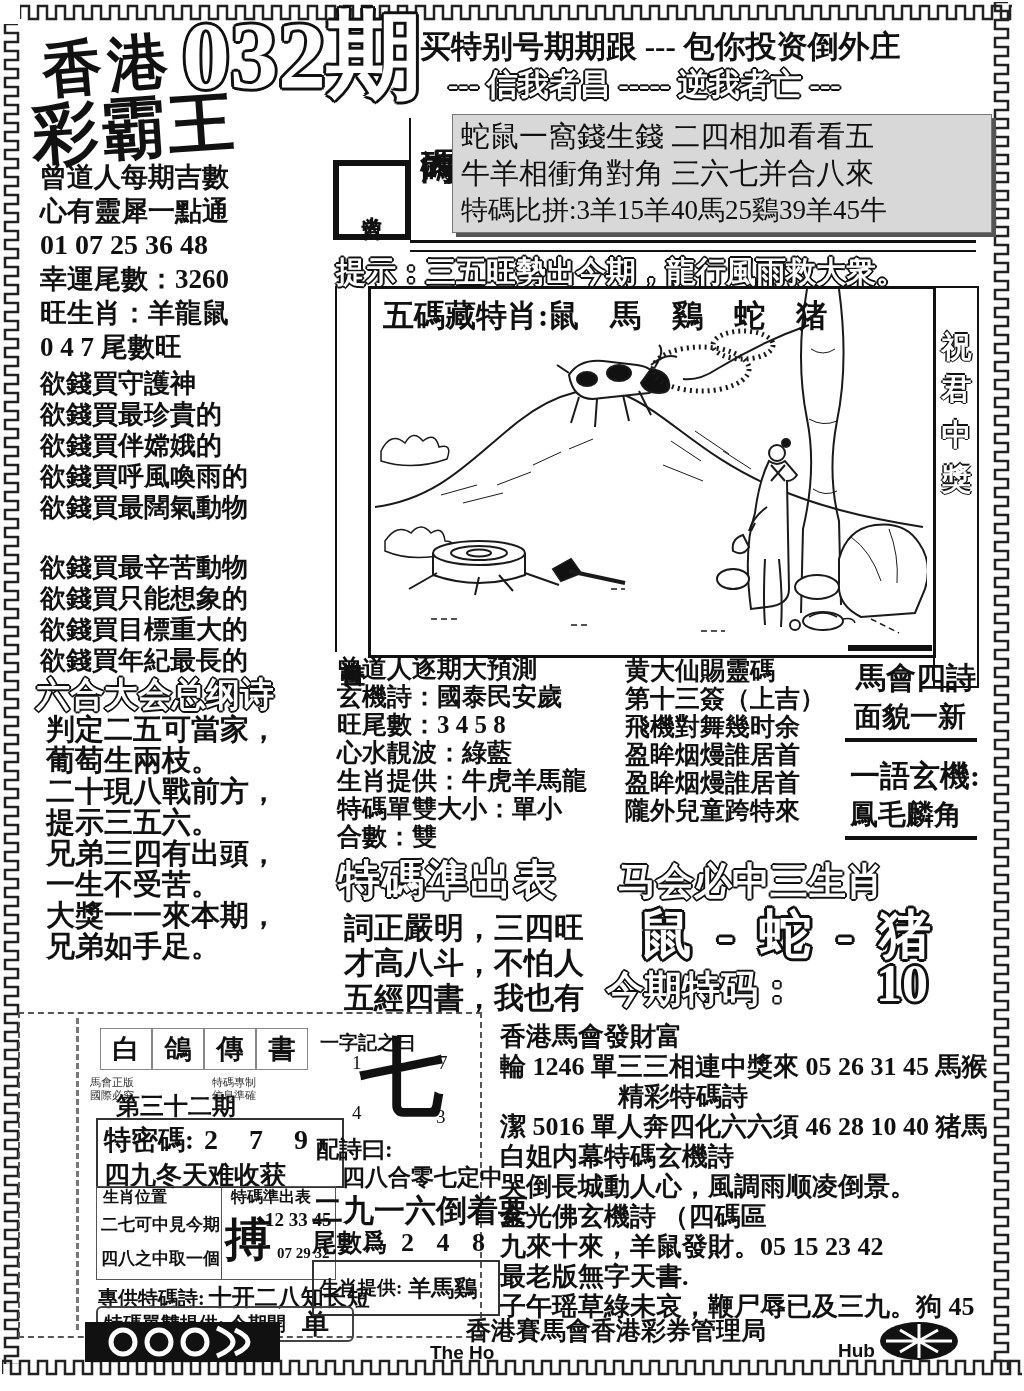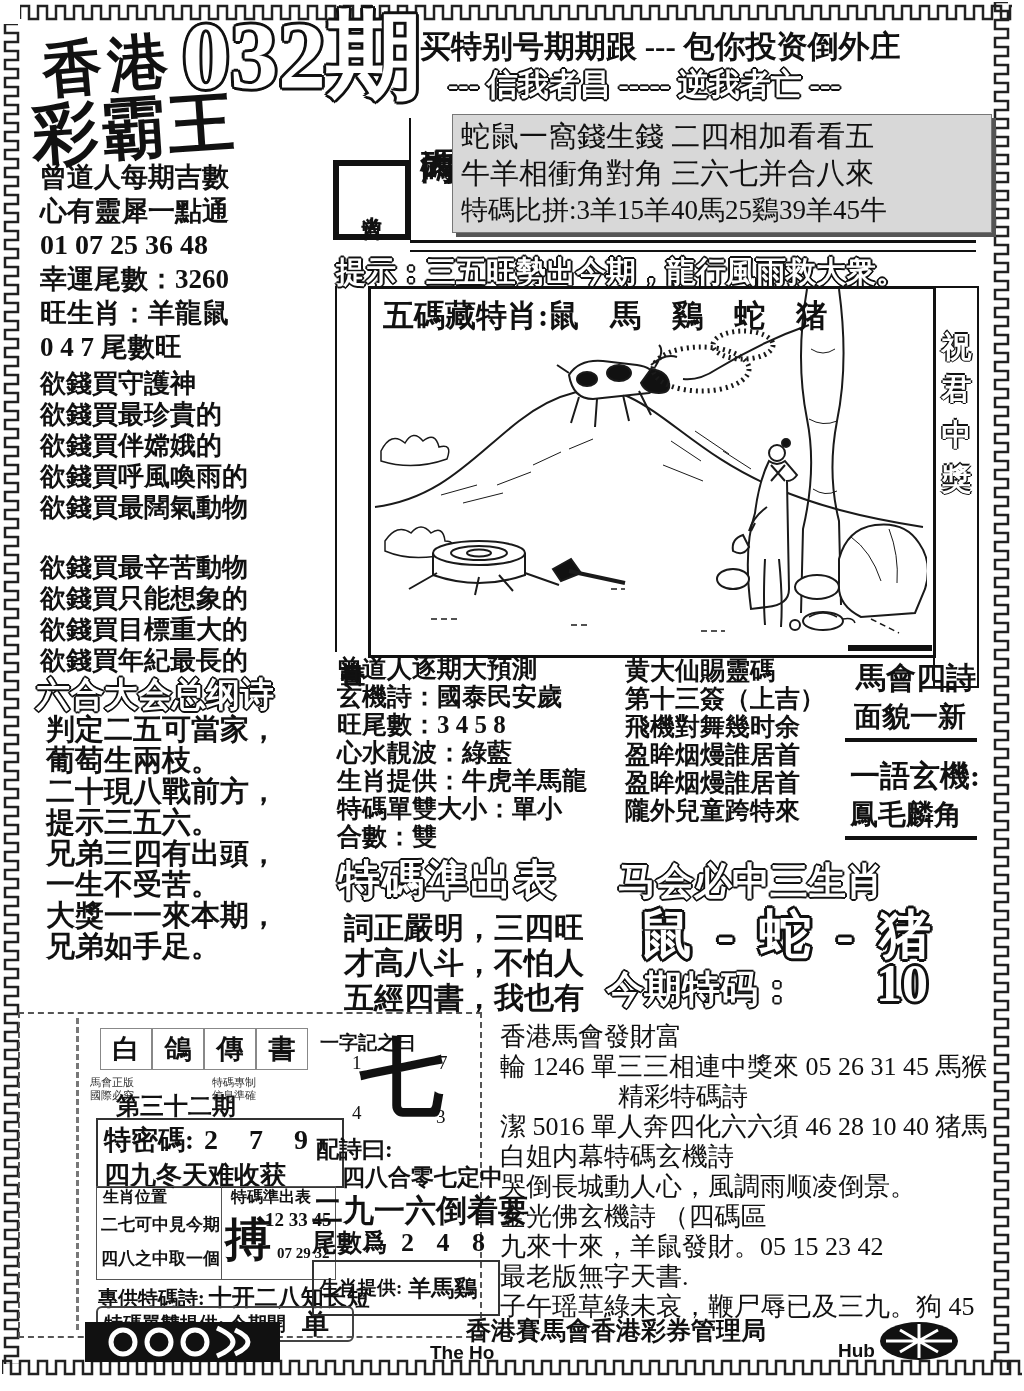--- a/index.html
+++ b/index.html
@@ -18,21 +18,21 @@
   .rule{position:absolute;background:#111;}
   .panel{background:#d8d8d8;border:1px solid #777;box-shadow:4px 4px 0 #555;padding:3px 8px;}
   .panel div{font-size:29px;font-weight:400;line-height:37px;white-space:nowrap;}
   .panel div:last-child{font-size:27px;}
   .pic-box{border:3px solid #111;}
   .strip{border:2px solid #111;display:flex;justify-content:center;}
   .lines26 div{font-size:26px;font-weight:bold;line-height:31px;white-space:nowrap;}
   .lines25 div{font-size:25px;font-weight:bold;line-height:28px;white-space:nowrap;}
   .lines29 div{font-size:29px;font-weight:bold;line-height:31px;white-space:nowrap;}
   .lines30 div{font-size:30px;font-weight:bold;line-height:35px;white-space:nowrap;}
-  .rb div{font-size:26px;font-weight:normal;line-height:30px;white-space:nowrap;}
+  .rb div{font-size:26px;font-weight:bold;line-height:30px;white-space:nowrap;}
   .rb div.indent{padding-left:118px;}
   .pigeon{border:2px dashed #555;}
   .cellgrid{display:flex;}
   .cellgrid span{flex:1;border:1px solid #888;text-align:center;font-size:27px;font-weight:900;line-height:40px;}
   .tiny{font-size:11px;line-height:13px;color:#333;}
   .seal{border:6px solid #111;display:flex;align-items:center;justify-content:center;}
 </style>
 </head>
 <body>
 

